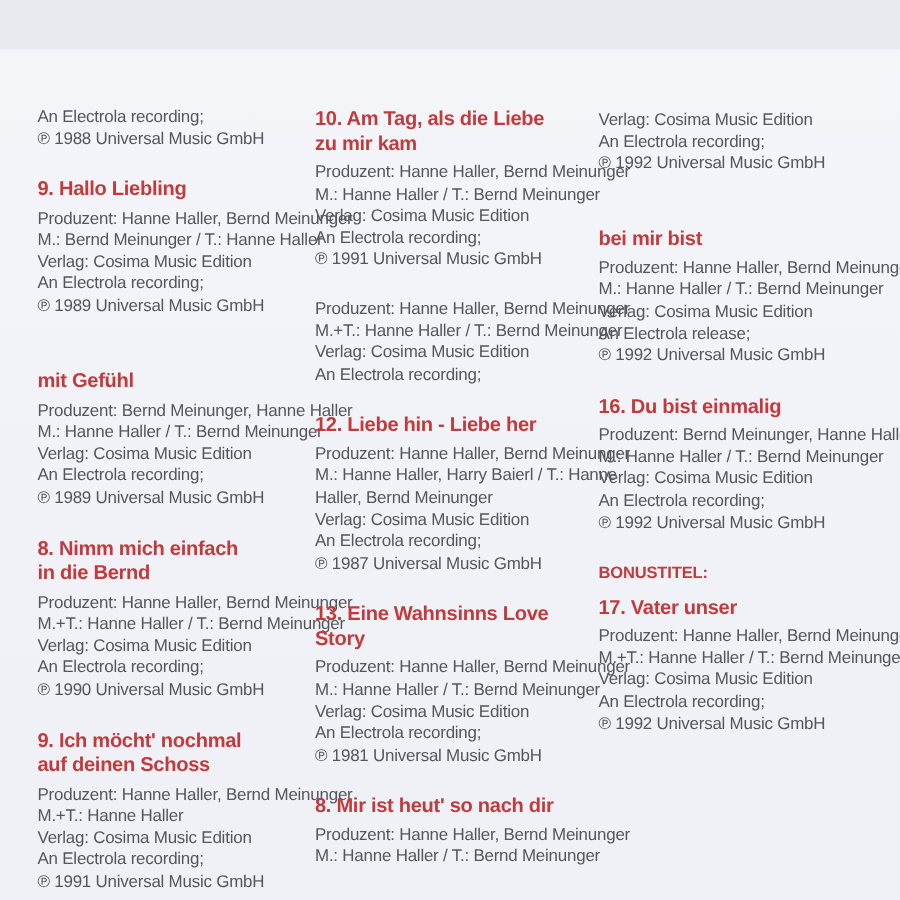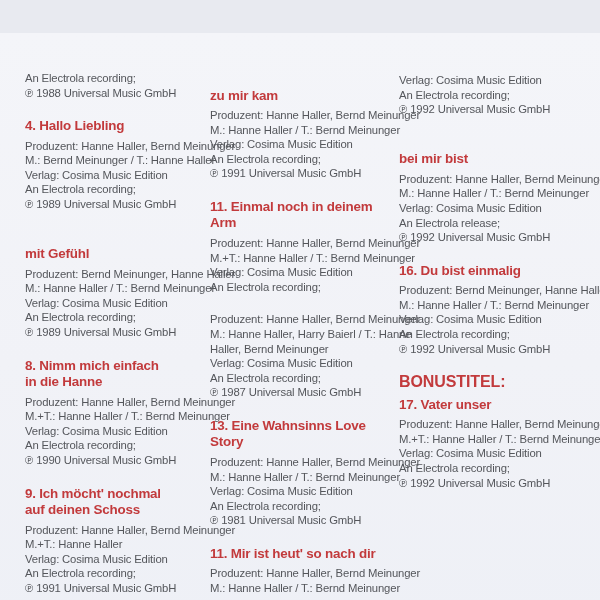--- a/index.html
+++ b/index.html
@@ -31,21 +31,21 @@
   .track-title {
     margin: 0 0 4px 0;
     font-size: 13.4px;
     line-height: 16.5px;
     font-weight: bold;
     color: #c23a3c;
     letter-spacing: -0.2px;
   }
   .section-label {
     margin: 0 0 6px 0;
-    font-size: 16px;
+    font-size: 11px;
     line-height: 16.5px;
     font-weight: bold;
     color: #c23a3c;
     letter-spacing: -0.1px;
   }
   .credit-line {
     font-size: 11.3px;
     line-height: 14.6px;
     letter-spacing: -0.15px;
     white-space: nowrap;
@@ -54,86 +54,86 @@
 </head>
 <body>
 
 <div id="page">
   <div class="col" data-col="0">
       <div class="block">
         <div class="credit-line">An Electrola recording;</div>
         <div class="credit-line">℗ 1988 Universal Music GmbH</div>
       </div>
       <div class="block">
-        <div class="track-title"><span>4. Hallo Liebling</span></div>
+        <div class="track-title"><span>9. Hallo Liebling</span></div>
         <div class="credit-line">Produzent: Hanne Haller, Bernd Meinunger</div>
         <div class="credit-line">M.: Bernd Meinunger / T.: Hanne Haller</div>
         <div class="credit-line">Verlag: Cosima Music Edition</div>
         <div class="credit-line">An Electrola recording;</div>
         <div class="credit-line">℗ 1989 Universal Music GmbH</div>
       </div>
       <div class="block">
         <div class="track-title"><br><span>mit Gefühl</span></div>
         <div class="credit-line">Produzent: Bernd Meinunger, Hanne Haller</div>
         <div class="credit-line">M.: Hanne Haller / T.: Bernd Meinunger</div>
         <div class="credit-line">Verlag: Cosima Music Edition</div>
         <div class="credit-line">An Electrola recording;</div>
         <div class="credit-line">℗ 1989 Universal Music GmbH</div>
       </div>
       <div class="block">
-        <div class="track-title"><span>8. Nimm mich einfach</span><br><span>in die Hanne</span></div>
+        <div class="track-title"><span>8. Nimm mich einfach</span><br><span>in die Bernd</span></div>
         <div class="credit-line">Produzent: Hanne Haller, Bernd Meinunger</div>
         <div class="credit-line">M.+T.: Hanne Haller / T.: Bernd Meinunger</div>
         <div class="credit-line">Verlag: Cosima Music Edition</div>
         <div class="credit-line">An Electrola recording;</div>
         <div class="credit-line">℗ 1990 Universal Music GmbH</div>
       </div>
       <div class="block">
         <div class="track-title"><span>9. Ich möcht' nochmal</span><br><span>auf deinen Schoss</span></div>
         <div class="credit-line">Produzent: Hanne Haller, Bernd Meinunger</div>
         <div class="credit-line">M.+T.: Hanne Haller</div>
         <div class="credit-line">Verlag: Cosima Music Edition</div>
         <div class="credit-line">An Electrola recording;</div>
         <div class="credit-line">℗ 1991 Universal Music GmbH</div>
       </div>
     </div>
   <div class="col" data-col="1">
       <div class="block">
-        <div class="track-title"><br><span>zu mir kam</span></div>
+        <div class="track-title"><span>10. Am Tag, als die Liebe</span><br><span>zu mir kam</span></div>
         <div class="credit-line">Produzent: Hanne Haller, Bernd Meinunger</div>
         <div class="credit-line">M.: Hanne Haller / T.: Bernd Meinunger</div>
         <div class="credit-line">Verlag: Cosima Music Edition</div>
         <div class="credit-line">An Electrola recording;</div>
         <div class="credit-line">℗ 1991 Universal Music GmbH</div>
       </div>
       <div class="block">
-        <div class="track-title"><span>11. Einmal noch in deinem Arm</span></div>
         <div class="credit-line">Produzent: Hanne Haller, Bernd Meinunger</div>
         <div class="credit-line">M.+T.: Hanne Haller / T.: Bernd Meinunger</div>
         <div class="credit-line">Verlag: Cosima Music Edition</div>
         <div class="credit-line">An Electrola recording;</div>
       </div>
       <div class="block">
+        <div class="track-title"><span>12. Liebe hin - Liebe her</span></div>
         <div class="credit-line">Produzent: Hanne Haller, Bernd Meinunger</div>
         <div class="credit-line">M.: Hanne Haller, Harry Baierl / T.: Hanne</div>
         <div class="credit-line">Haller, Bernd Meinunger</div>
         <div class="credit-line">Verlag: Cosima Music Edition</div>
         <div class="credit-line">An Electrola recording;</div>
         <div class="credit-line">℗ 1987 Universal Music GmbH</div>
       </div>
       <div class="block">
         <div class="track-title"><span>13. Eine Wahnsinns Love Story</span></div>
         <div class="credit-line">Produzent: Hanne Haller, Bernd Meinunger</div>
         <div class="credit-line">M.: Hanne Haller / T.: Bernd Meinunger</div>
         <div class="credit-line">Verlag: Cosima Music Edition</div>
         <div class="credit-line">An Electrola recording;</div>
         <div class="credit-line">℗ 1981 Universal Music GmbH</div>
       </div>
       <div class="block">
-        <div class="track-title"><span>11. Mir ist heut' so nach dir</span></div>
+        <div class="track-title"><span>8. Mir ist heut' so nach dir</span></div>
         <div class="credit-line">Produzent: Hanne Haller, Bernd Meinunger</div>
         <div class="credit-line">M.: Hanne Haller / T.: Bernd Meinunger</div>
       </div>
     </div>
   <div class="col" data-col="2">
       <div class="block">
         <div class="credit-line">Verlag: Cosima Music Edition</div>
         <div class="credit-line">An Electrola recording;</div>
         <div class="credit-line">℗ 1992 Universal Music GmbH</div>
       </div>

